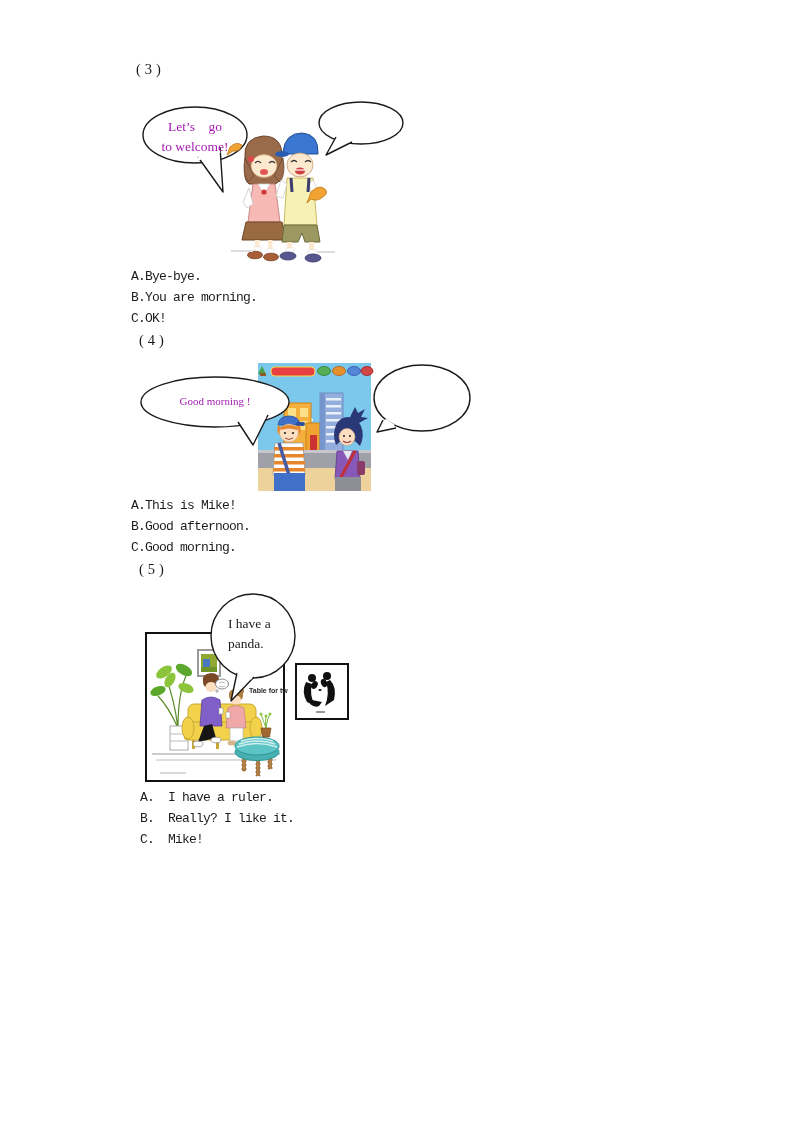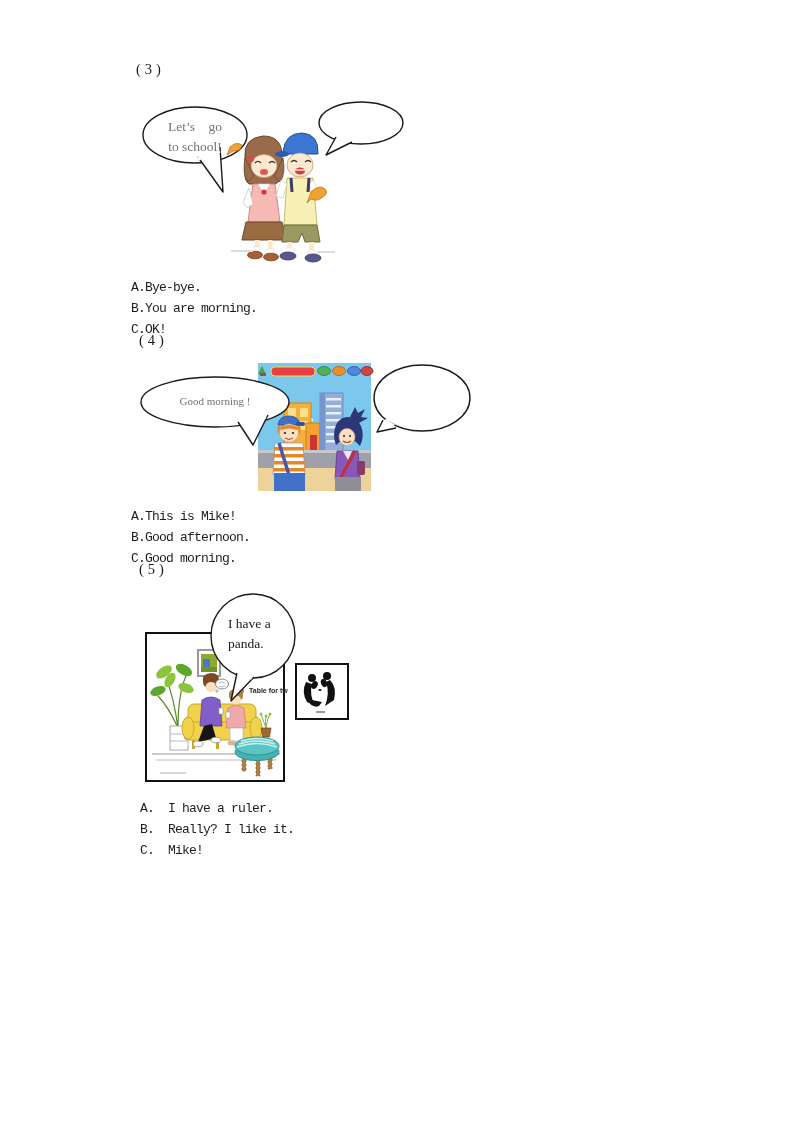--- a/index.html
+++ b/index.html
@@ -6,26 +6,26 @@
   html,body { background:#fff; }
   .page {
     position:relative; width:793px; height:1122px; background:#fff;
     font-family:"Liberation Serif", serif; color:#1a1a1a; overflow:hidden;
   }
   .abs { position:absolute; }
   .qnum {
     font-family:"Liberation Serif", serif; font-size:14.5px;
     letter-spacing:4px; color:#1a1a1a; white-space:pre;
   }
-  .opts { display:block;margin-top:11px; }
+  .opts { display:block; }
   .opt {
     font-family:"Liberation Mono", monospace; font-size:13px; line-height:21px;
     letter-spacing:-0.8px; color:#1c1c1c; white-space:pre;
   }
-  .bubble-text { text-align:center; color:#737373; }
+  .bubble-text { text-align:center; color:#a21caf; }
   .bubble-line { font-family:"Liberation Serif", serif; white-space:pre; }
   .bt-sm  { font-size:13.5px; line-height:20px; }
   .bt-md  { font-size:11px;   line-height:20px; }
   svg { display:block; }
   svg text.caption {
     font-family:"Liberation Sans", sans-serif; font-weight:bold;
     font-size:7px; fill:#2a2a2a;
   }
 </style>
 </head>
@@ -96,21 +96,21 @@
       <path d="M100,52 q6,-6 12,-2 q-2,7 -9,6 l-6,4 z" fill="#F0A232" stroke="#C07818" stroke-width="0.8"></path>
 
       <g>
         <ellipse cx="231" cy="28" rx="42" ry="21" fill="#ffffff" stroke="#1a1a1a" stroke-width="1.4"></ellipse>
         <path d="M206,42 L196,60 L222,47" fill="#ffffff" stroke="#1a1a1a" stroke-width="1.4" stroke-linejoin="round"></path>
         <path d="M208,42 L220,46" stroke="#ffffff" stroke-width="3"></path>
       </g>
     </svg>
     <div class="abs bubble-text" style="left:13px; top:22px; width:104px">
       <div class="bubble-line bt-sm">Let’s    go</div>
-      <div class="bubble-line bt-sm">to school!</div>
+      <div class="bubble-line bt-sm">to welcome!</div>
     </div>
   </div>
 
   <div class="abs opts" style="left:131px; top:266px">
     <div class="opt">A.Bye-bye.</div>
     <div class="opt">B.You are morning.</div>
     <div class="opt">C.OK!</div>
   </div>
 
   <div class="abs qnum" style="left:139px; top:332px">(4)</div>

